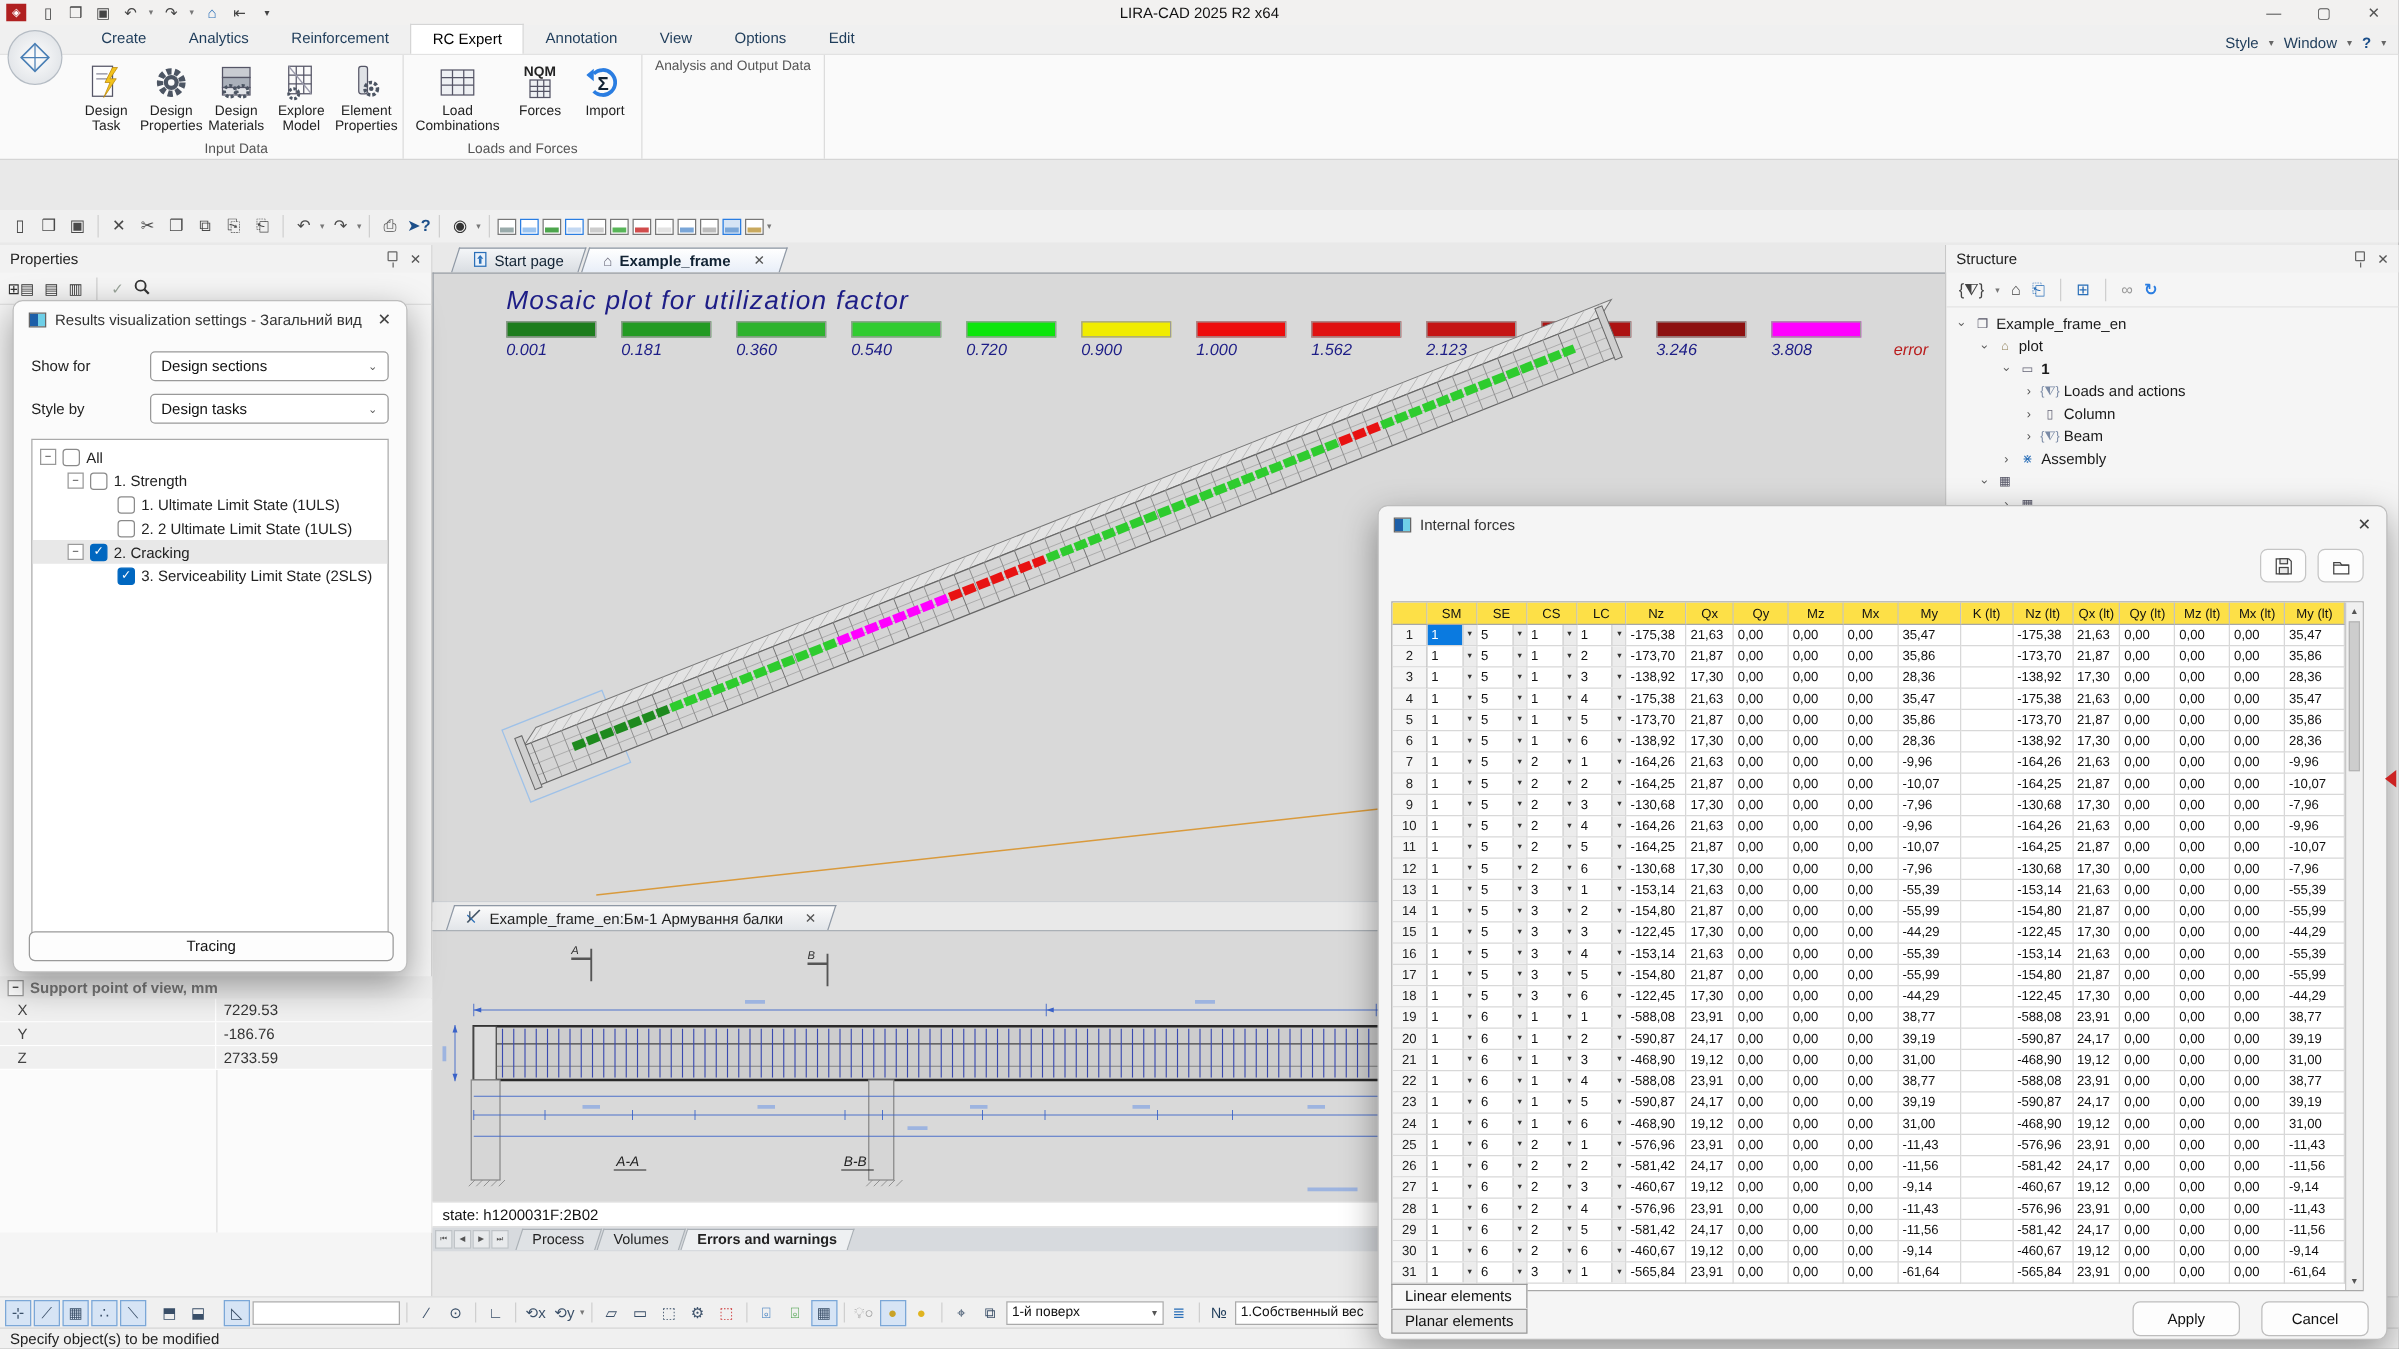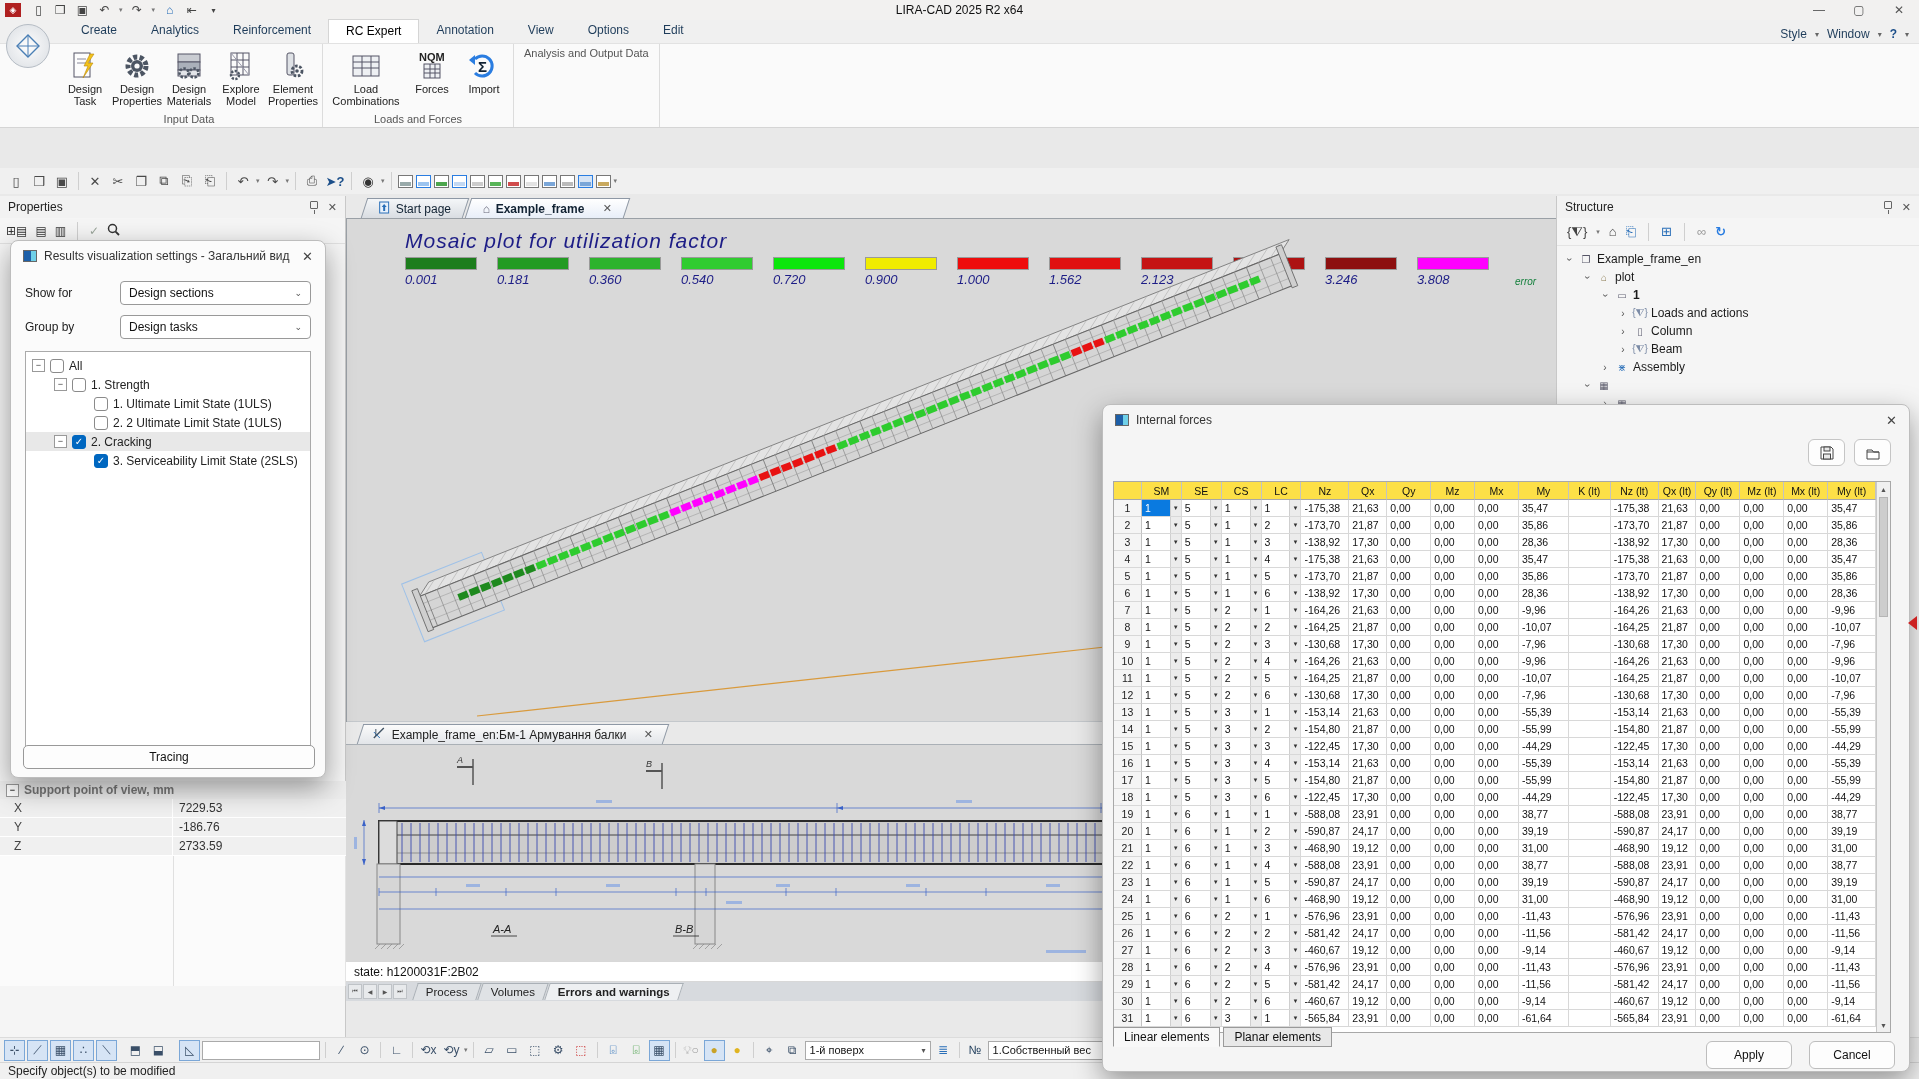--- a/index.html
+++ b/index.html
@@ -71,21 +71,21 @@
   .vptab{height:20px;padding:0 14px;display:flex;align-items:center;gap:6px;background:linear-gradient(#f4f6f8,#d9dde2);border:1px solid #8e98a5;border-bottom:none;transform:skewX(-18deg);font-size:12px;color:#123;}
   .vptab>*{transform:skewX(18deg);}
   .vptab.active{background:linear-gradient(#ffffff,#e8eef8);font-weight:bold;}
   .vptab .closex{color:#555;margin-left:12px;font-size:11px;}
   .viewport{left:346px;top:218px;width:1210px;height:519px;background:#d9d9d9;border:1px solid #9aa0a6;border-right:none;overflow:hidden;}
   .vp-title{position:absolute;left:58px;top:10px;font-style:italic;font-size:21px;letter-spacing:1px;color:#1d1d86;}
   .scale-row{position:absolute;left:58px;top:38px;display:flex;gap:20px;}
   .scale-item{width:72px;position:relative;}
   .scale-item .sw{width:72px;height:13px;border:1px solid #9a9a9a;}
   .scale-item .lb{font-style:italic;font-size:13px;color:#1d1d86;margin-top:2px;}
-  .scale-err{font-style:italic;font-size:10px;color:#15803d;align-self:flex-end;margin-left:6px;}
+  .scale-err{font-style:italic;font-size:13px;color:#b91c1c;align-self:flex-end;margin-left:6px;}
   .vp-scroll{position:absolute;left:0;bottom:0;width:1210px;height:15px;background:#eef0f2;border-top:1px solid #c4c8cc;display:flex;align-items:center;}
   .vp-scroll .sb{width:16px;height:13px;display:flex;align-items:center;justify-content:center;font-size:7px;color:#555;border-right:1px solid #d0d4d8;}
   .vp-scroll .track{flex:1;height:13px;background:#e4e6e9;}
 
   
   .structure-panel{left:1556px;top:196px;width:363px;height:866px;background:#f5f5f5;border-left:1px solid #c8c8c8;}
   .str-toolbar{height:28px;display:flex;align-items:center;gap:9px;padding-left:10px;font-size:13px;color:#444;border-bottom:1px solid #e4e4e4;}
   .str-tree{padding:4px 0 0 6px;}
   .tree-row{height:18px;display:flex;align-items:center;gap:4px;color:#1a1a1a;}
   .tree-row .chev{width:12px;color:#555;font-size:10px;text-align:center;}
@@ -122,21 +122,21 @@
   .fhead .fcell{background:#fde047;border-right:1px solid #c2c2c2;border-bottom:1px solid #a8a8a8;justify-content:center;padding-left:0;height:18px;}
   .fhead{height:18px;}
   .fnum{justify-content:center;padding-left:0;background:#f5f5f5;border-right:1px solid #c2c2c2;color:#222;}
   .fcombo{padding:0;}
   .fcombo .cval{flex:1;padding-left:3px;display:flex;align-items:center;height:100%;}
   .fcombo .cval.sel{background:#0a7ae0;color:#fff;}
   .fcombo .carr{width:11px;height:100%;background:#ececec;border-left:1px solid #cfcfcf;display:flex;align-items:center;justify-content:center;font-size:6px;color:#333;}
   .fvscroll{width:14px;background:#f0f0f0;border-left:1px solid #c8c8c8;display:flex;flex-direction:column;}
   .fvscroll .a{height:14px;display:flex;align-items:center;justify-content:center;font-size:7px;color:#555;}
   .fvscroll .thumb{margin:1px 2px;height:120px;background:#cdcdcd;border:1px solid #b5b5b5;}
-  .fd-tabs{position:absolute;left:10px;top:622px;display:flex;z-index:3;}
+  .fd-tabs{position:absolute;left:10px;top:622px;display:flex;z-index:3;flex-direction:column;}
   .fd-tab{height:20px;padding:0 10px;display:flex;align-items:center;border:1px solid #9a9a9a;background:#e8e8e8;color:#111;margin-right:3px;}
   .fd-tab.active{background:#f8f8f8;border-bottom-color:#f8f8f8;}
   .fd-btn{position:absolute;width:86px;height:28px;border:1px solid #bdbdbd;border-radius:6px;background:#fdfdfd;display:flex;align-items:center;justify-content:center;color:#111;}
 
   
   .drawing-panel{left:346px;top:722px;width:764px;height:315px;background:#e9e9e9;}
   .dp-tabrow{height:22px;display:flex;align-items:flex-end;padding-left:14px;background:#e9e9e9;}
   .dp-tab{height:20px;padding:0 12px;display:flex;align-items:center;gap:7px;background:linear-gradient(#fbfbfb,#e2e5e9);border:1px solid #8e98a5;border-bottom:none;transform:skewX(-18deg);}
   .dp-tab>*{transform:skewX(18deg);}
   .dwg-area{height:217px;background:#d9d9d9;border-top:1px solid #aab0b6;position:relative;}
@@ -1053,21 +1053,21 @@
       <span class="dx">✕</span>
     </div>
     <div class="viz-row">
       <span class="vl">Show for</span>
       <span class="vselect">
         <span>Design sections</span>
           <span class="chevd">⌄</span>
       </span>
     </div>
     <div class="viz-row">
-      <span class="vl">Group by</span>
+      <span class="vl">Style by</span>
       <span class="vselect">
         <span>Design tasks</span>
           <span class="chevd">⌄</span>
       </span>
     </div>
     <div class="viz-treebox" id="viz-tree-host">
         <div class="vt-row" style="padding-left: 6px;">
           <div class="exp-box">−</div>
           <div class="cb"></div>
           <div>All</div>

